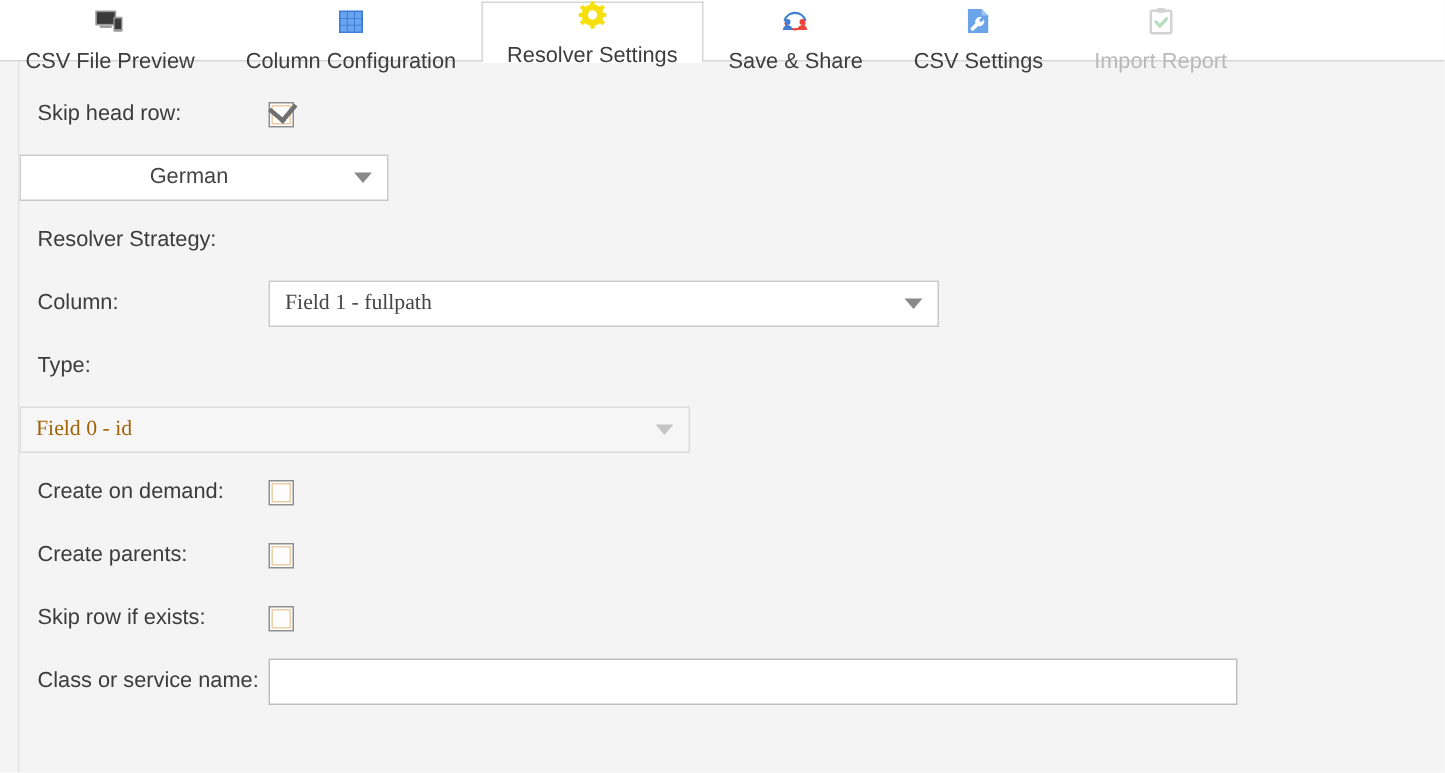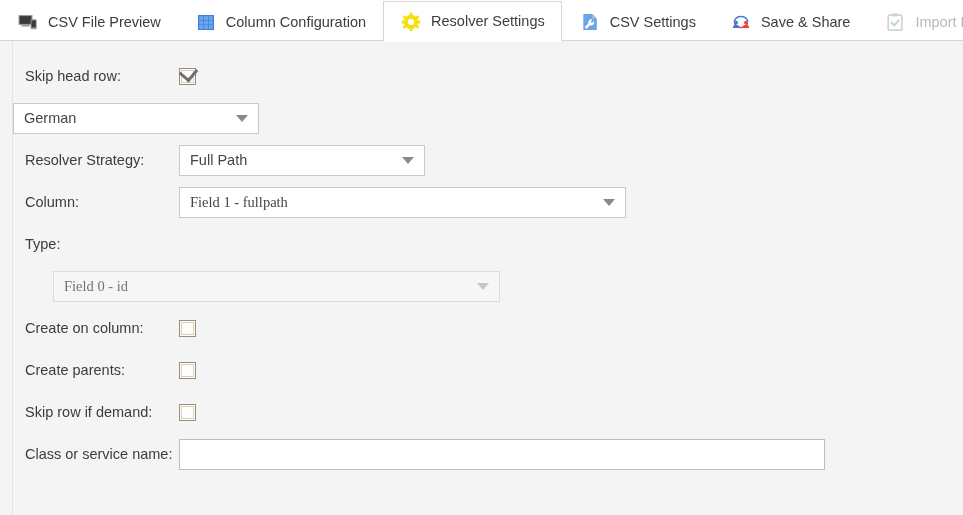--- a/index.html
+++ b/index.html
@@ -51,20 +51,21 @@
     gap: 9px;
     padding: 0 16px 0 16px;
     box-sizing: border-box;
     font-size: 14.5px;
     color: #3d3d3d;
     white-space: nowrap;
     cursor: pointer;
     z-index: 2;
     border: 1px solid transparent;
     border-bottom: none;
+    flex-direction: column;
   }
   .tab .tab-label { line-height: 1; }
   .tab.active {
     background: #ffffff;
     border: 1px solid #d6d6d6;
     border-bottom: 1px solid #ffffff;
     height: 41px;
     margin-bottom: -1px;
     justify-content: center;
   }
@@ -124,28 +125,27 @@
     border: 1px solid #c9c9c9;
     box-sizing: border-box;
     display: flex;
     align-items: center;
     font-size: 14.5px;
     color: #454545;
     padding: 0 30px 0 10px;
     cursor: pointer;
     user-select: none;
   }
-  .select.w-narrow { width: 246px; }
+  .select.w-narrow { width: 246px; justify-content: center; }
   .select.w-wide   { width: 447px; font-family: Liberation Serif, serif; }
   .select.disabled {
     background: #f6f6f6;
     border-color: #dcdcdc;
-    color: #737373;
+    color: #a16207;
     cursor: default;
-    margin-left: 40px;
   }
   .caret {
     position: absolute;
     right: 10px;
     top: 50%;
     margin-top: -3px;
     width: 0;
     height: 0;
     border-left: 6px solid transparent;
     border-right: 6px solid transparent;
@@ -254,42 +254,42 @@
           </g>
           <circle cx="11" cy="11" r="3.1" fill="#ffffff"></circle>
         </svg>
       </span>
       <span class="tab-label">Resolver Settings</span>
     </div>
 
     <div class="tab">
       <span class="tab-icon">
         <svg width="22" height="22" viewBox="0 0 22 22">
-          <path d="M4.3 3 h9.1 l4.4 4.4 v11.6 h-13.5 z" fill="#6ba4e8"></path>
-          <path d="M13.4 3 l4.4 4.4 h-4.4 z" fill="#9cc4f2"></path>
-          <path d="M13.6 8.6 a3.2 3.2 0 0 0-4.3 3.9 l-3.6 3.6 1.8 1.8 3.6-3.6 a3.2 3.2 0 0 0 3.9-4.3 l-1.9 1.9 -1.5-1.5 z" fill="#ffffff"></path>
-        </svg>
-      </span>
-      <span class="tab-label">CSV Settings</span>
-    </div>
-
-    <div class="tab">
-      <span class="tab-icon">
-        <svg width="22" height="22" viewBox="0 0 22 22">
           <path d="M4.2 10.4 a7.2 7.2 0 0 1 13.6 0" fill="none" stroke="#3e7fd4" stroke-width="1.5" stroke-linecap="round"></path>
           <path d="M4.6 12.6 a7.2 7.2 0 0 0 12.8 0" fill="none" stroke="#e8453c" stroke-width="1.5" stroke-linecap="round"></path>
           <circle cx="6.1" cy="11.6" r="1.9" fill="#3e7fd4"></circle>
           <path d="M2.9 17 a3.2 3.2 0 0 1 6.4 0 z" fill="#3e7fd4"></path>
           <circle cx="15.9" cy="11.6" r="1.9" fill="#e8453c"></circle>
           <path d="M12.7 17 a3.2 3.2 0 0 1 6.4 0 z" fill="#e8453c"></path>
         </svg>
       </span>
       <span class="tab-label">Save &amp; Share</span>
     </div>
 
+    <div class="tab">
+      <span class="tab-icon">
+        <svg width="22" height="22" viewBox="0 0 22 22">
+          <path d="M4.3 3 h9.1 l4.4 4.4 v11.6 h-13.5 z" fill="#6ba4e8"></path>
+          <path d="M13.4 3 l4.4 4.4 h-4.4 z" fill="#9cc4f2"></path>
+          <path d="M13.6 8.6 a3.2 3.2 0 0 0-4.3 3.9 l-3.6 3.6 1.8 1.8 3.6-3.6 a3.2 3.2 0 0 0 3.9-4.3 l-1.9 1.9 -1.5-1.5 z" fill="#ffffff"></path>
+        </svg>
+      </span>
+      <span class="tab-label">CSV Settings</span>
+    </div>
+
     <div class="tab disabled">
       <span class="tab-icon">
         <svg width="22" height="22" viewBox="0 0 22 22">
           <rect x="4.2" y="4.2" width="13.6" height="15" rx="1" fill="none" stroke="#d3d3d3" stroke-width="1.7"></rect>
           <rect x="8.3" y="2.3" width="5.4" height="3.2" rx="0.7" fill="#d3d3d3"></rect>
           <path d="M7.6 11.6 l2.6 2.8 4.6-5" fill="none" stroke="#b7ddc0" stroke-width="2.1" stroke-linecap="round" stroke-linejoin="round"></path>
         </svg>
       </span>
       <span class="tab-label">Import Report</span>
     </div>
@@ -306,24 +306,20 @@
 
       <div class="row">
         <div class="select w-narrow">
           <span>German</span>
           <span class="caret"></span>
         </div>
       </div>
 
       <div class="row">
         <div class="row-label">Resolver Strategy:</div>
-        <div class="select w-narrow">
-          <span>Full Path</span>
-          <span class="caret"></span>
-        </div>
       </div>
 
       <div class="row">
         <div class="row-label">Column:</div>
         <div class="select w-wide">
           <span>Field 1 - fullpath</span>
           <span class="caret"></span>
         </div>
       </div>
 
@@ -332,31 +328,31 @@
       </div>
 
       <div class="row">
         <div class="select w-wide disabled">
           <span>Field 0 - id</span>
           <span class="caret"></span>
         </div>
       </div>
 
       <div class="row">
-        <div class="row-label">Create on column:</div>
+        <div class="row-label">Create on demand:</div>
         <div class="checkbox"></div>
       </div>
 
       <div class="row">
         <div class="row-label">Create parents:</div>
         <div class="checkbox"></div>
       </div>
 
       <div class="row">
-        <div class="row-label">Skip row if demand:</div>
+        <div class="row-label">Skip row if exists:</div>
         <div class="checkbox"></div>
       </div>
 
       <div class="row">
         <div class="row-label">Class or service name:</div>
         <input class="textinput" type="text" placeholder="" style="">
       </div>
 
     </div>
   </div>

